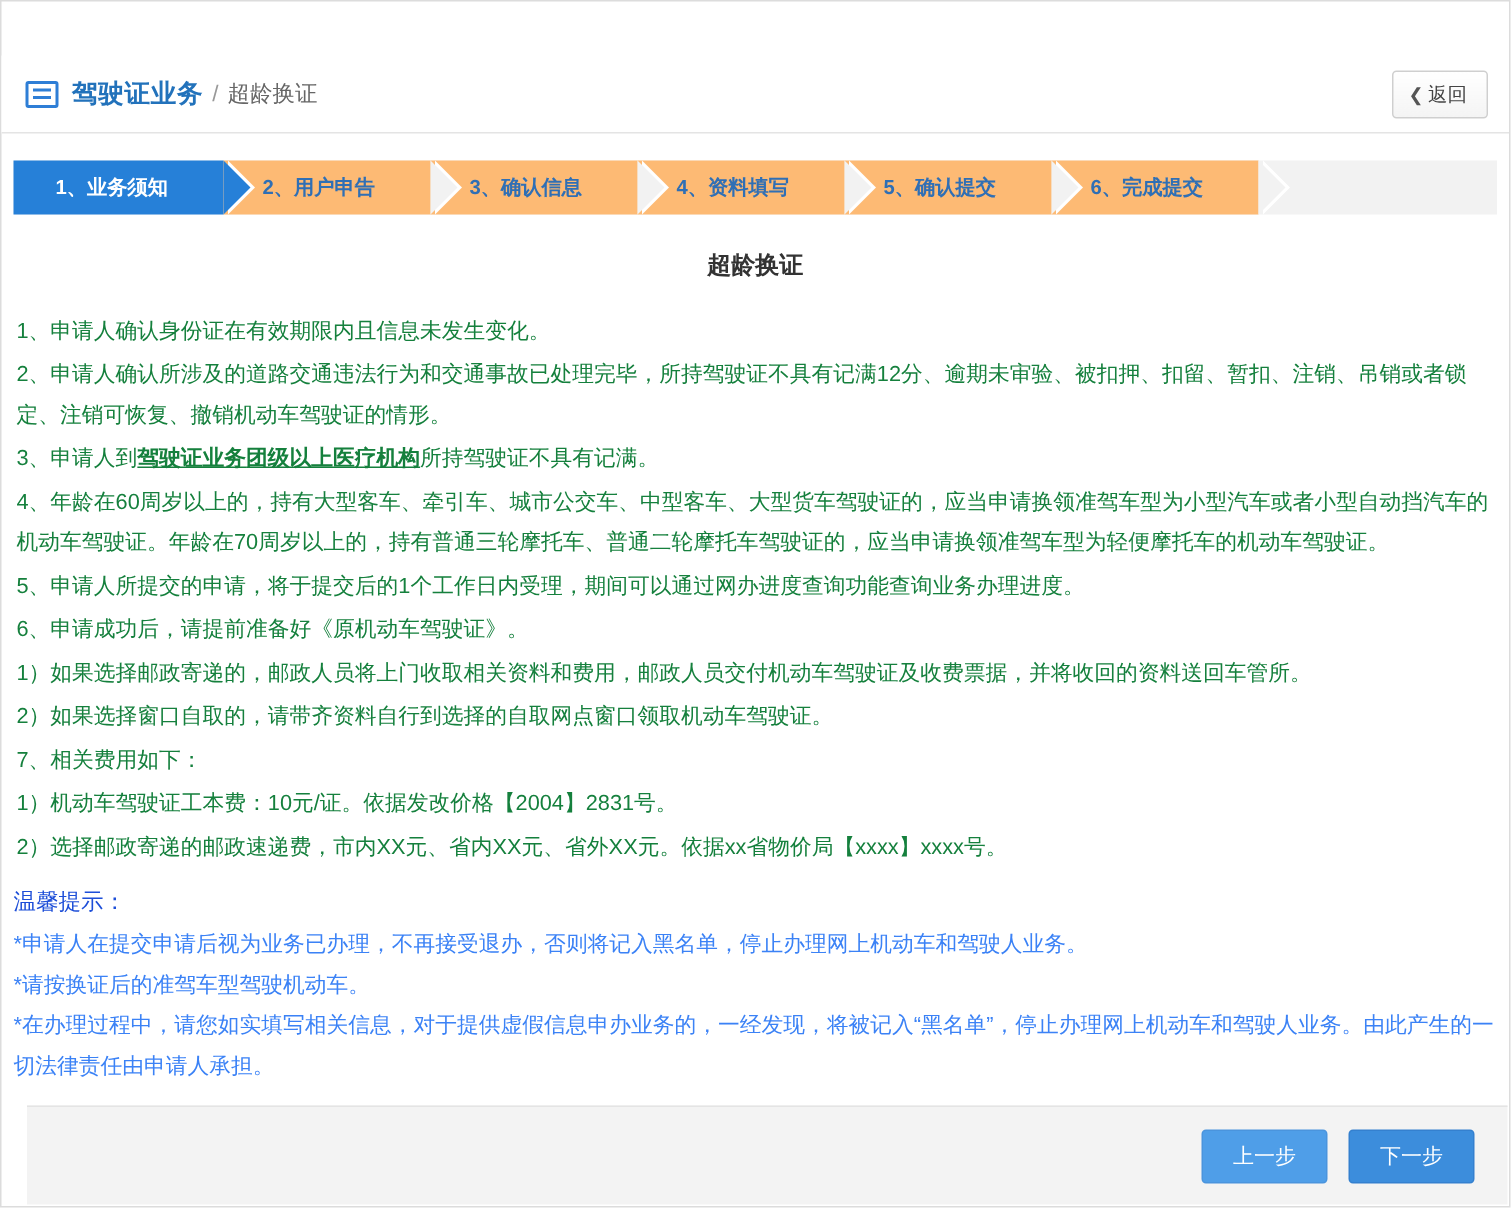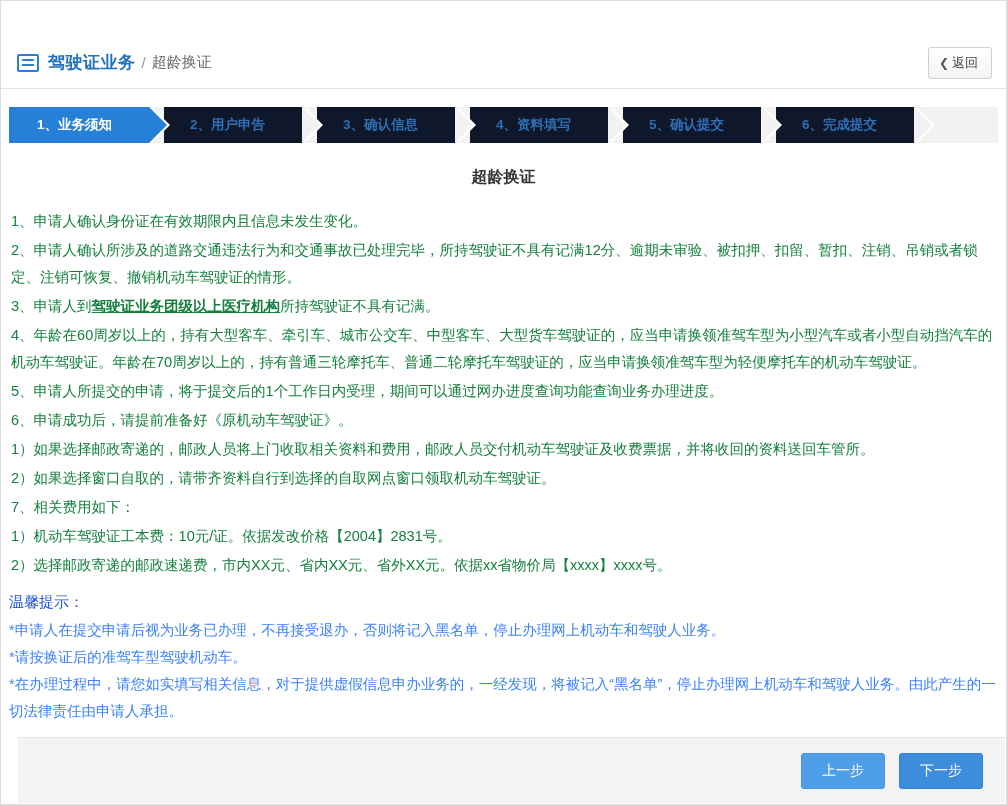--- a/index.html
+++ b/index.html
@@ -90,32 +90,31 @@
     font-size: 12px;
     color: #555;
   }
   
   .steps {
     height: 36px;
     margin: 18px 8px 0 8px;
     display: flex;
     background: #f2f2f2;
     position: relative;
-    gap: 15px;
   }
   .step {
     position: relative;
     height: 36px;
     line-height: 36px;
     font-size: 13.5px;
     font-weight: bold;
     color: #2f6fb5;
     padding-left: 26px;
     box-sizing: border-box;
-    background: #0f172a;
+    background: #fdba74;
     white-space: nowrap;
   }
   .step .arrow-edge {
     position: absolute;
     right: -18px;
     top: 0;
     width: 0;
     height: 0;
     border-top: 18px solid transparent;
     border-bottom: 18px solid transparent;

